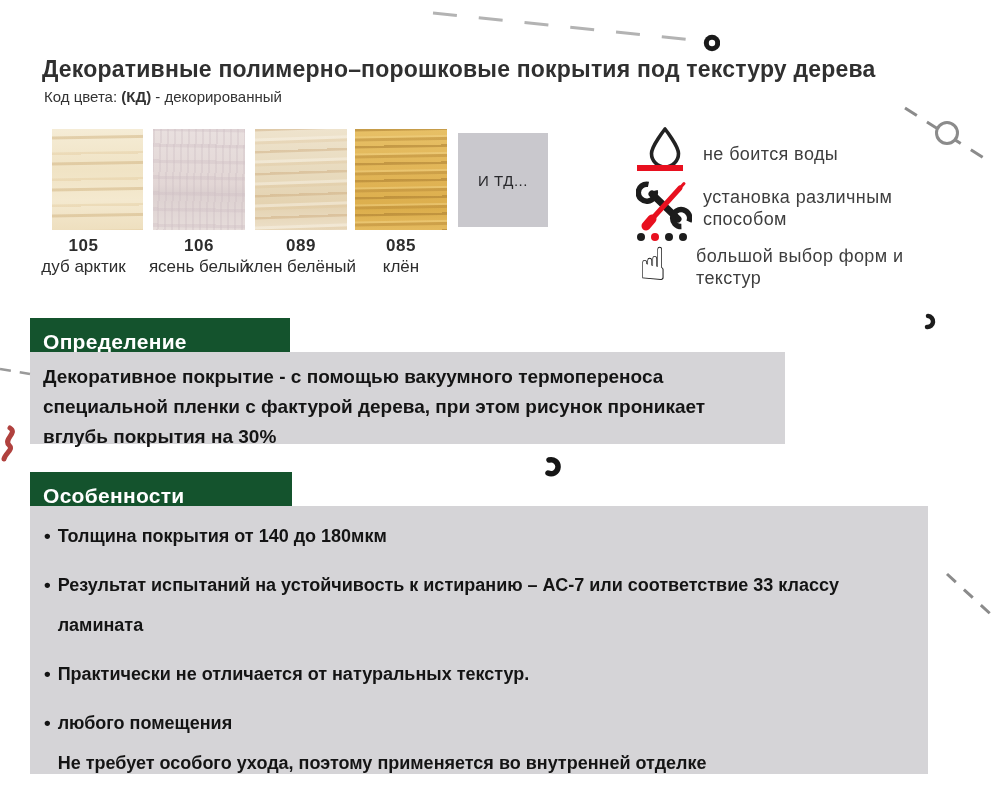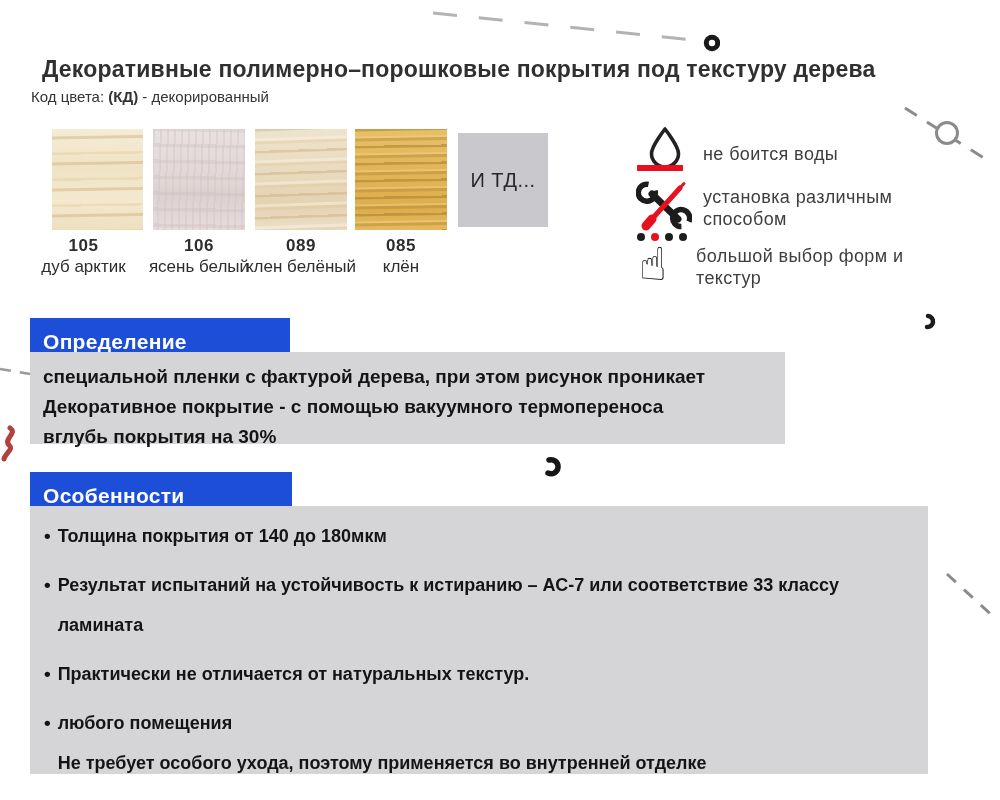--- a/index.html
+++ b/index.html
@@ -8,21 +8,21 @@
     position:relative; width:1000px; height:800px; overflow:hidden;
     font-family:"Liberation Sans", sans-serif; background:#ffffff;
   }
 
   
   .title {
     position:absolute; left:42px; top:56px;
     font-size:23px; font-weight:700; color:#303030; letter-spacing:.2px;
   }
   .subtitle {
-    position:absolute; left:31px; top:88px;
+    position:absolute; left:44px; top:88px;
     font-size:15px; font-weight:400; color:#333333;
   }
   .subtitle .code { font-weight:700; }
 
   
   .swatch { position:absolute; top:129px; width:91px; height:101px; }
   .sw-105 { left:52px;
     background-color:#f2e6c9;
     background-image:
       repeating-linear-gradient(179deg, rgba(214,185,135,0) 0 7px, rgba(205,173,120,.45) 8px 10px, rgba(243,234,211,0) 11px 23px, rgba(226,201,155,.4) 24px 26px),
@@ -43,21 +43,21 @@
   }
   .sw-085 { left:355px; width:92px;
     background-color:#e2b75a;
     background-image:
       repeating-linear-gradient(179deg, rgba(165,120,45,.5) 0 2px, rgba(238,205,126,0) 3px 7px, rgba(244,215,140,.45) 8px 9px, rgba(175,128,50,.4) 10px 12px, rgba(230,190,100,0) 13px 17px),
       linear-gradient(180deg,#e7c066 0%,#e0b354 50%,#dcae4c 80%,#e4ba5f 100%);
   }
   .etc-box {
     position:absolute; left:458px; top:133px; width:90px; height:94px;
     background:#c9c8cd; display:flex; align-items:center; justify-content:center;
-    font-size:20px; font-weight:500; color:#28282b; letter-spacing:.5px;
+    font-size:15px; font-weight:500; color:#28282b; letter-spacing:.5px;
   }
   .sw-label { position:absolute; top:236px; text-align:center; color:#2d2d2d; }
   .sw-label .code { display:block; font-size:17px; font-weight:600; letter-spacing:.6px; }
   .sw-label .name { display:block; font-size:17px; font-weight:500; margin-top:1px; }
   .lbl-1 { left:28px;  width:111px; }
   .lbl-2 { left:143px; width:112px;text-align:center; }
   .lbl-3 { left:245px; width:112px; }
   .lbl-4 { left:345px; width:112px; }
 
   
@@ -72,21 +72,21 @@
   .drop-bar    { position:absolute; left:637px; top:165px; width:46px; height:6px; background:#e8101f; }
   .tools-icon  { position:absolute; left:636px; top:179px; }
   .hand-dots   { position:absolute; left:637px; top:233px; display:flex; gap:6px; }
   .hand-dots i { width:8px; height:8px; border-radius:50%; background:#1d1d1d; display:block; }
   .hand-dots i.red { background:#e8101f; }
   .hand-glyph  { position:absolute; left:639px; top:240px; font-size:46px; line-height:48px; color:#1b1b1b;
                  font-family:"DejaVu Sans", sans-serif; }
 
   
   .sec-header {
-    position:absolute; left:30px; height:34px; background:#1d4ed8;
+    position:absolute; left:30px; height:34px; background:#14532d;
     color:#ffffff; font-size:21px; font-weight:700; letter-spacing:.3px;
     display:flex; align-items:center; padding:16px 14px 2px 13px;
   }
   .hdr-def  { top:318px; width:260px; }
   .hdr-feat { top:472px; width:262px; }
 
   .gray-box { position:absolute; left:30px; background:#d5d4d7; }
   .box-def  { top:352px; width:755px; height:92px; padding:10px 13px; }
   .box-feat { top:506px; width:898px; height:268px; padding:10px 14px; }
 
@@ -154,22 +154,22 @@
     <i></i>
       <i class="red"></i>
       <i></i>
       <i></i>
   </div>
   <div class="hand-glyph">☝</div>
   <div class="feat-label feat-3">большой выбор форм и текстур</div>
 
   <div class="sec-header hdr-def">Определение</div>
   <div class="gray-box box-def">
+    <span class="def-line">Декоративное покрытие - с помощью вакуумного термопереноса</span>
     <span class="def-line">специальной пленки с фактурой дерева, при этом рисунок проникает</span>
-    <span class="def-line">Декоративное покрытие - с помощью вакуумного термопереноса</span>
     <span class="def-line">вглубь покрытия на 30%</span>
   </div>
 
   <div class="sec-header hdr-feat">Особенности</div>
   <div class="gray-box box-feat">
     <ul class="feat-list">
       <li>
         <span class="blt">•</span>
         <div>
             <span class="li-line">Толщина покрытия от 140 до 180мкм</span>

